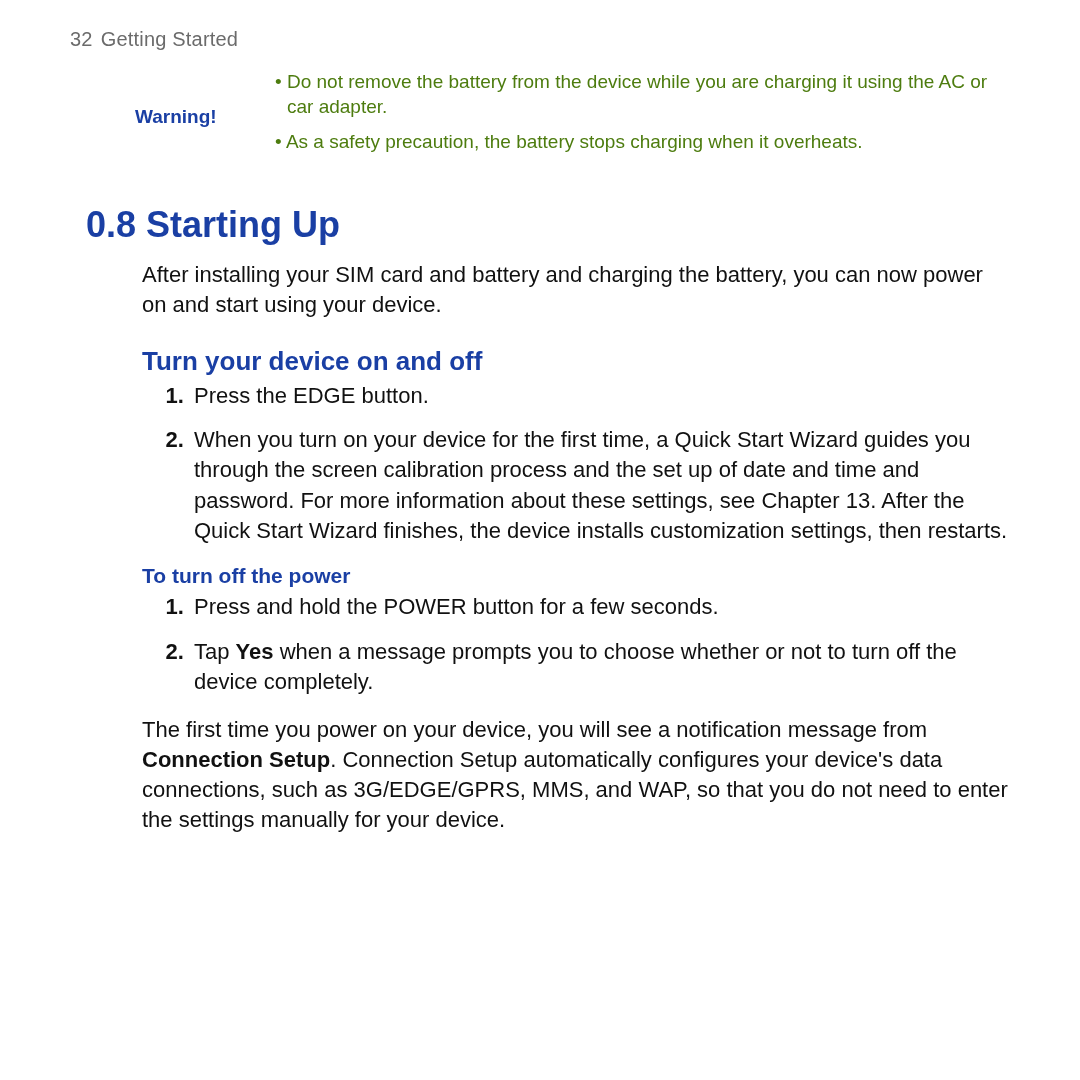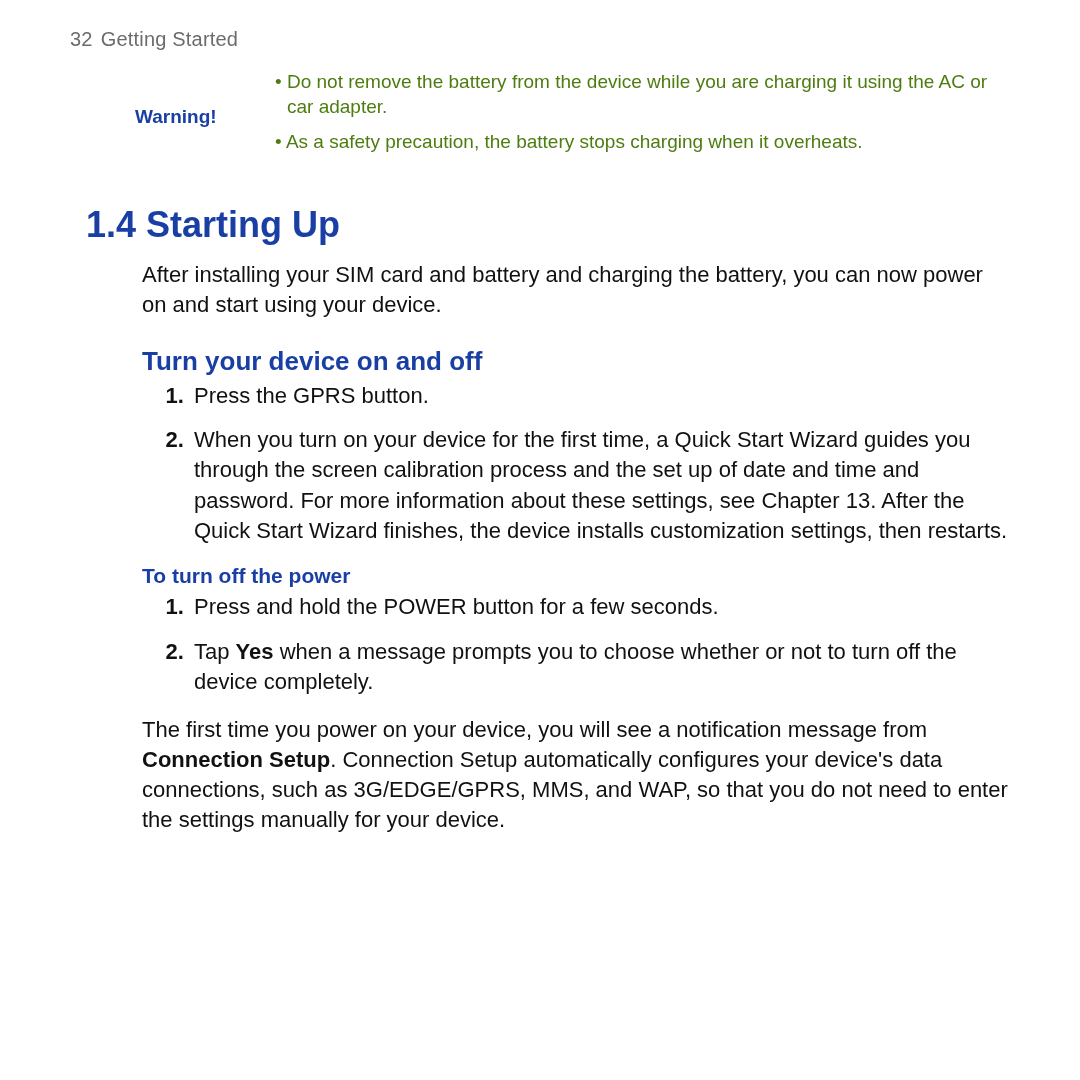--- a/index.html
+++ b/index.html
@@ -116,31 +116,31 @@
 
   <div class="warning-block">
     <div class="warning-label">Warning!</div>
     <div class="warning-items">
       <div class="bullet">Do not remove the battery from the device while you are charging it using the AC or car adapter.</div>
       <div class="bullet">As a safety precaution, the battery stops charging when it overheats.</div>
     </div>
   </div>
 
   <h1 class="h1">
-    <span class="section-number">1.4</span>
+    <span class="section-number">0.8</span>
     <span>Starting Up</span>
   </h1>
 
   <div class="body-indent">
     <p class="p">After installing your SIM card and battery and charging the battery, you can now power on and start using your device.</p>
 
     <h2 class="h2">Turn your device on and off</h2>
 
     <ol class="numlist">
-      <li>Press the GPRS button.</li>
+      <li>Press the EDGE button.</li>
       <li>When you turn on your device for the first time, a Quick Start Wizard guides you through the screen calibration process and the set up of date and time and password. For more information about these settings, see Chapter 13. After the Quick Start Wizard finishes, the device installs customization settings, then restarts.</li>
     </ol>
 
     <h3 class="h3">To turn off the power</h3>
     <ol class="numlist">
       <li>Press and hold the POWER button for a few seconds.</li>
       <li>
         <span>Tap </span><span class="bold">Yes</span><span> when a message prompts you to choose whether or not to turn off the device completely.</span>
       </li>
     </ol>

